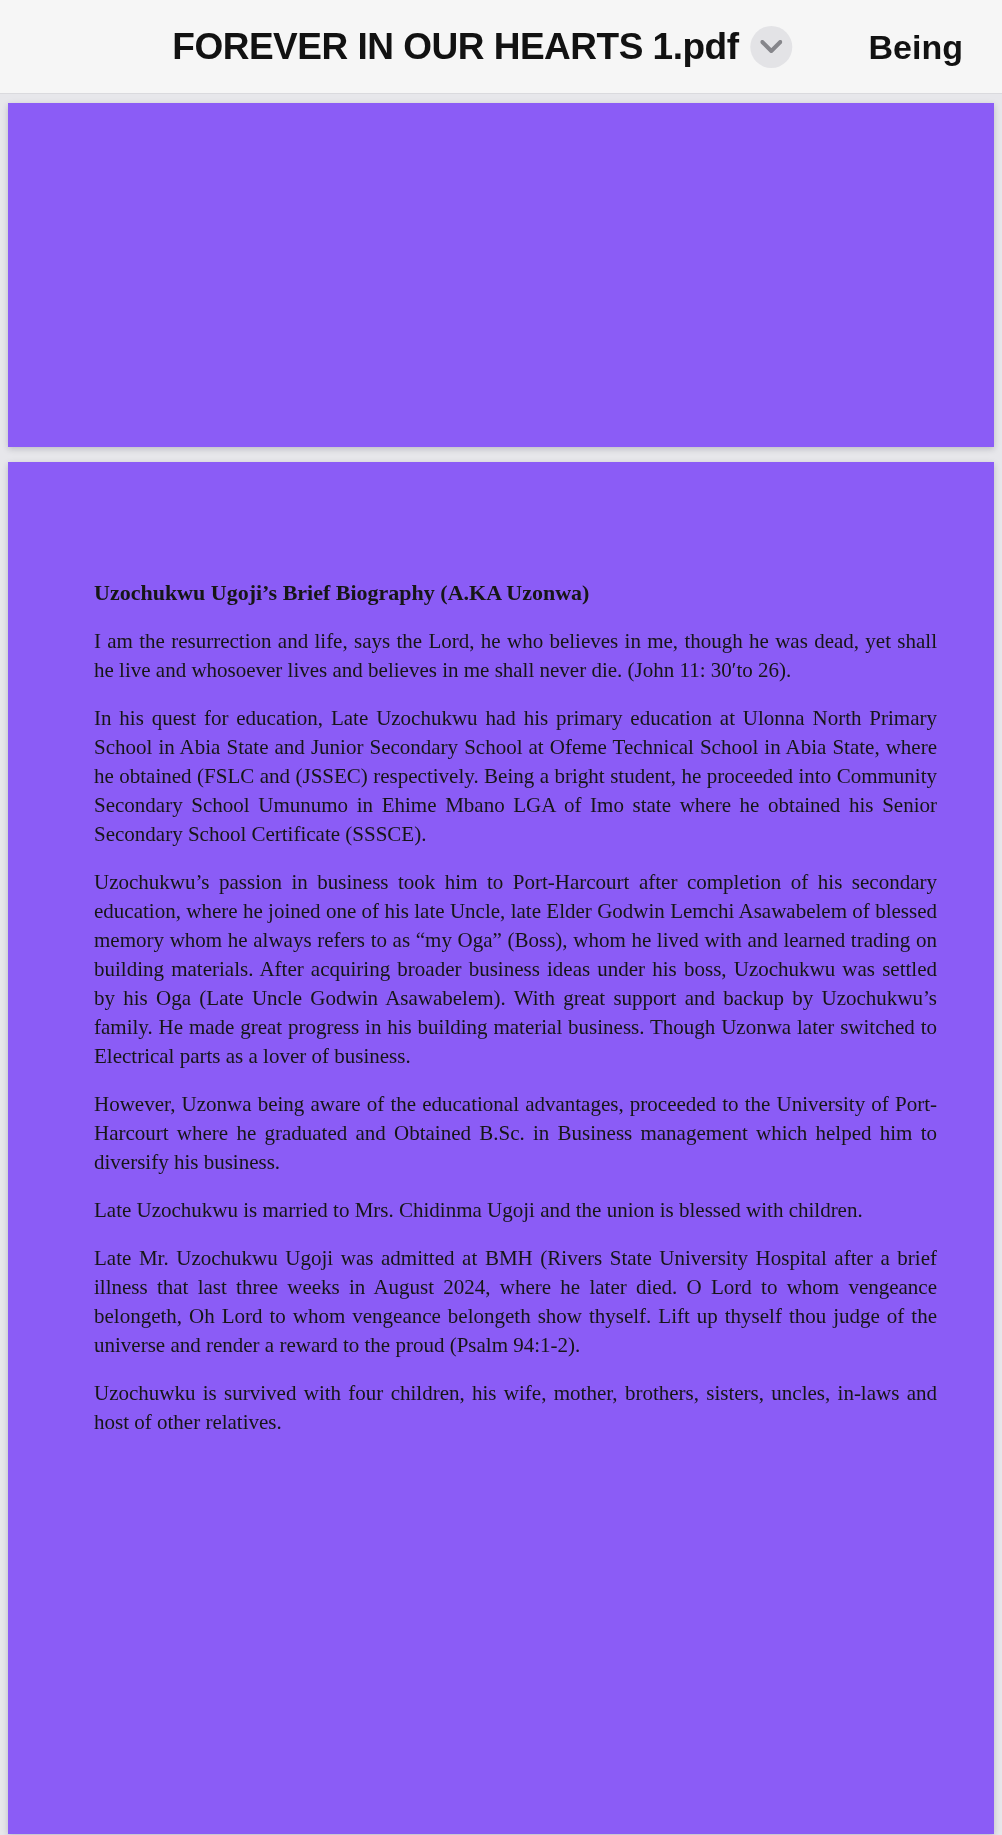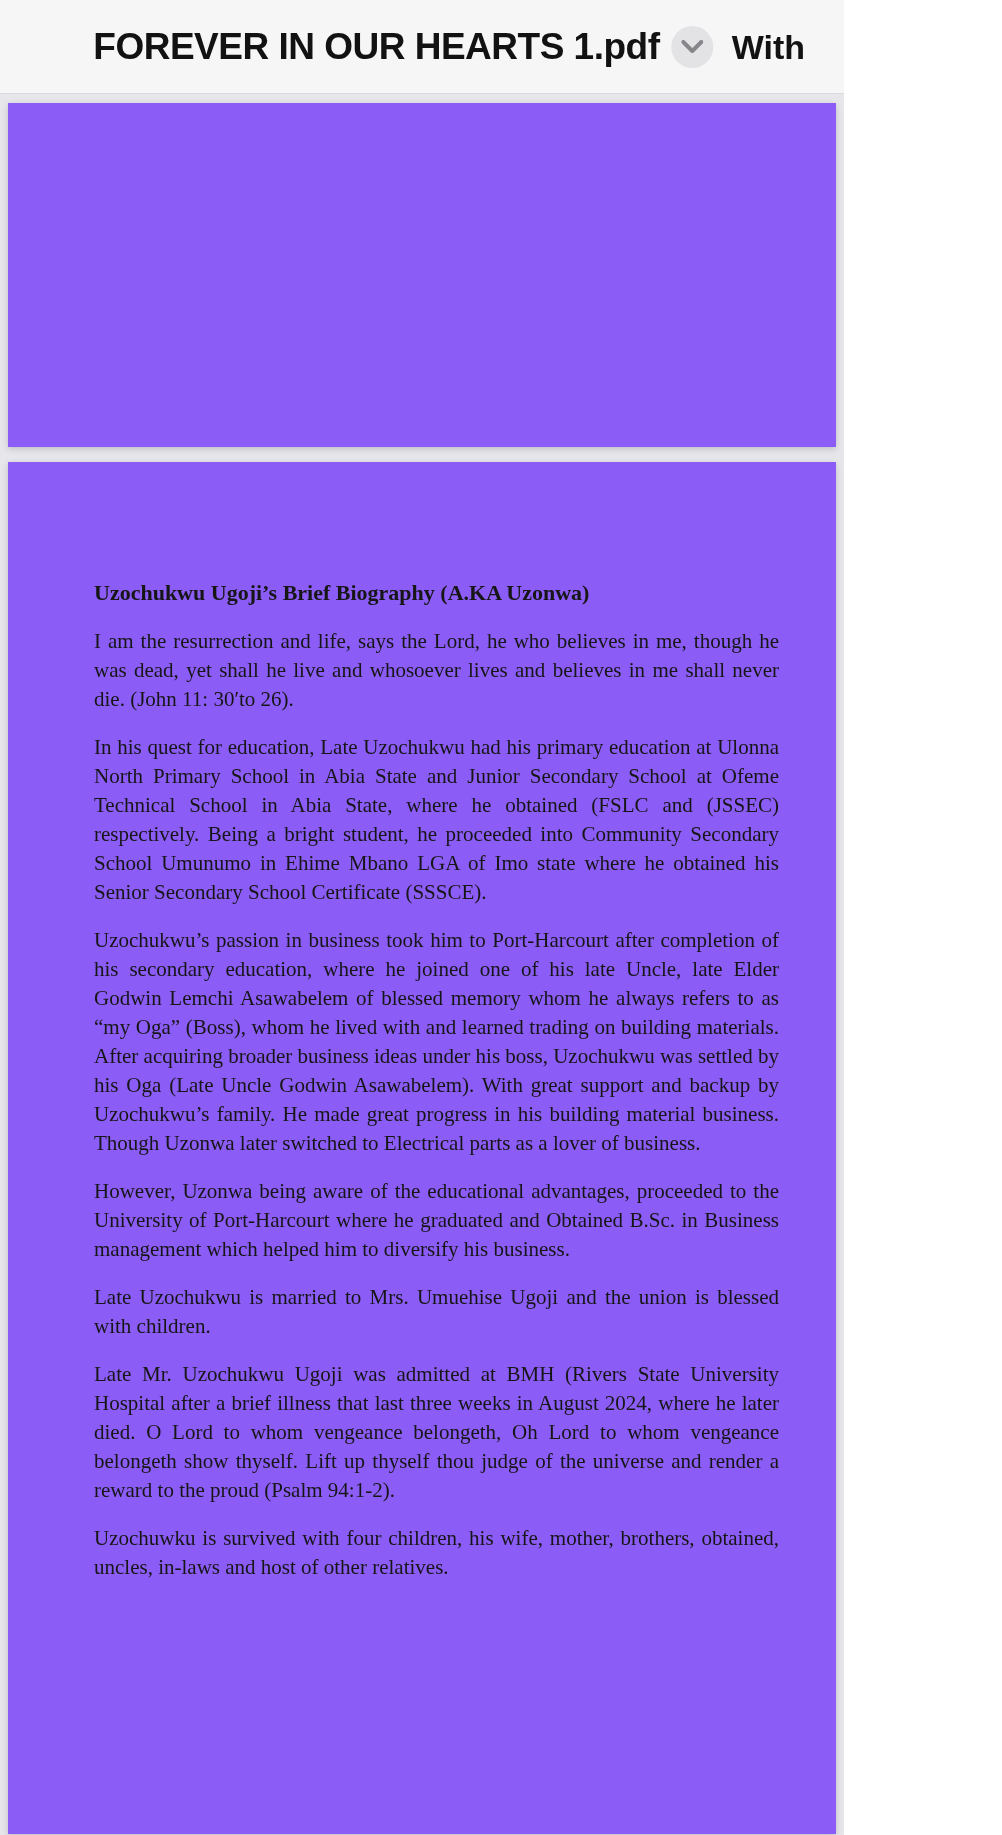--- a/index.html
+++ b/index.html
@@ -1,20 +1,20 @@
 <!DOCTYPE html>
 <html><head>
 <meta charset="utf-8">
 <style>
   * { margin: 0; padding: 0; box-sizing: border-box; }
   html, body { width: 1002px; }
   body { font-family: "Liberation Sans", "DejaVu Sans", sans-serif; }
 
   .screen {
-    width: 844px;
+    width: 1002px;
     height: 1835px;
     background: #e7e7eb;
     overflow: hidden;
     position: relative;
   }
 
   
   .navbar {
     height: 94px;
     background: #f6f6f6;
@@ -107,46 +107,46 @@
     <div class="nav-center">
       <span class="nav-title">FOREVER IN OUR HEARTS 1.pdf</span>
       <button class="chevron-btn">
         <span style="display:flex;">
           <svg width="22" height="14" viewBox="0 0 22 14">
             <polyline points="2,2 11,11 20,2" fill="none" stroke="#86868b" stroke-width="4" stroke-linecap="round" stroke-linejoin="round"></polyline>
           </svg>
         </span>
       </button>
     </div>
-    <button class="done-btn">With</button>
+    <button class="done-btn">Being</button>
   </div>
 
   <div class="pages">
 
     <div class="page page-prev"></div>
 
     <div class="page page-main">
       <div class="doc">
         <p class="doc-heading">Uzochukwu Ugoji’s Brief Biography (A.KA Uzonwa)</p>
 
 
         <p class="body-par">I am the resurrection and life, says the Lord, he who believes in me, though he was dead, yet shall he live and whosoever lives and believes in me shall never die. (John 11: 30′to 26).</p>
 
 
         <p class="body-par">In his quest for education, Late Uzochukwu had his primary education at Ulonna North Primary School in Abia State and Junior Secondary School at Ofeme Technical School in Abia State, where he obtained (FSLC and (JSSEC) respectively. Being a bright student, he proceeded into Community Secondary School Umunumo in Ehime Mbano LGA of Imo state where he obtained his Senior Secondary School Certificate (SSSCE).</p>
 
         <p class="body-par">Uzochukwu’s passion in business took him to Port-Harcourt after completion of his secondary education, where he joined one of his late Uncle, late Elder Godwin Lemchi Asawabelem of blessed memory whom he always refers to as “my Oga” (Boss), whom he lived with and learned trading on building materials. After acquiring broader business ideas under his boss, Uzochukwu was settled by his Oga (Late Uncle Godwin Asawabelem). With great support and backup by Uzochukwu’s family. He made great progress in his building material business. Though Uzonwa later switched to Electrical parts as a lover of business.</p>
 
         <p class="body-par">However, Uzonwa being aware of the educational advantages, proceeded to the University of Port-Harcourt where he graduated and Obtained B.Sc. in Business management which helped him to diversify his business.</p>
 
-        <p class="body-par">Late Uzochukwu is married to Mrs. Umuehise Ugoji and the union is blessed with children.</p>
+        <p class="body-par">Late Uzochukwu is married to Mrs. Chidinma Ugoji and the union is blessed with children.</p>
 
         <p class="body-par">Late Mr. Uzochukwu Ugoji was admitted at BMH (Rivers State University Hospital after a brief illness that last three weeks in August 2024, where he later died. O Lord to whom vengeance belongeth, Oh Lord to whom vengeance belongeth show thyself. Lift up thyself thou judge of the universe and render a reward to the proud (Psalm 94:1-2).</p>
 
-        <p class="body-par">Uzochuwku is survived with four children, his wife, mother, brothers, obtained, uncles, in-laws and host of other relatives.</p>
+        <p class="body-par">Uzochuwku is survived with four children, his wife, mother, brothers, sisters, uncles, in-laws and host of other relatives.</p>
 
 
 
       </div>
     </div>
 
   </div>
 </div>
 
 </body></html>

